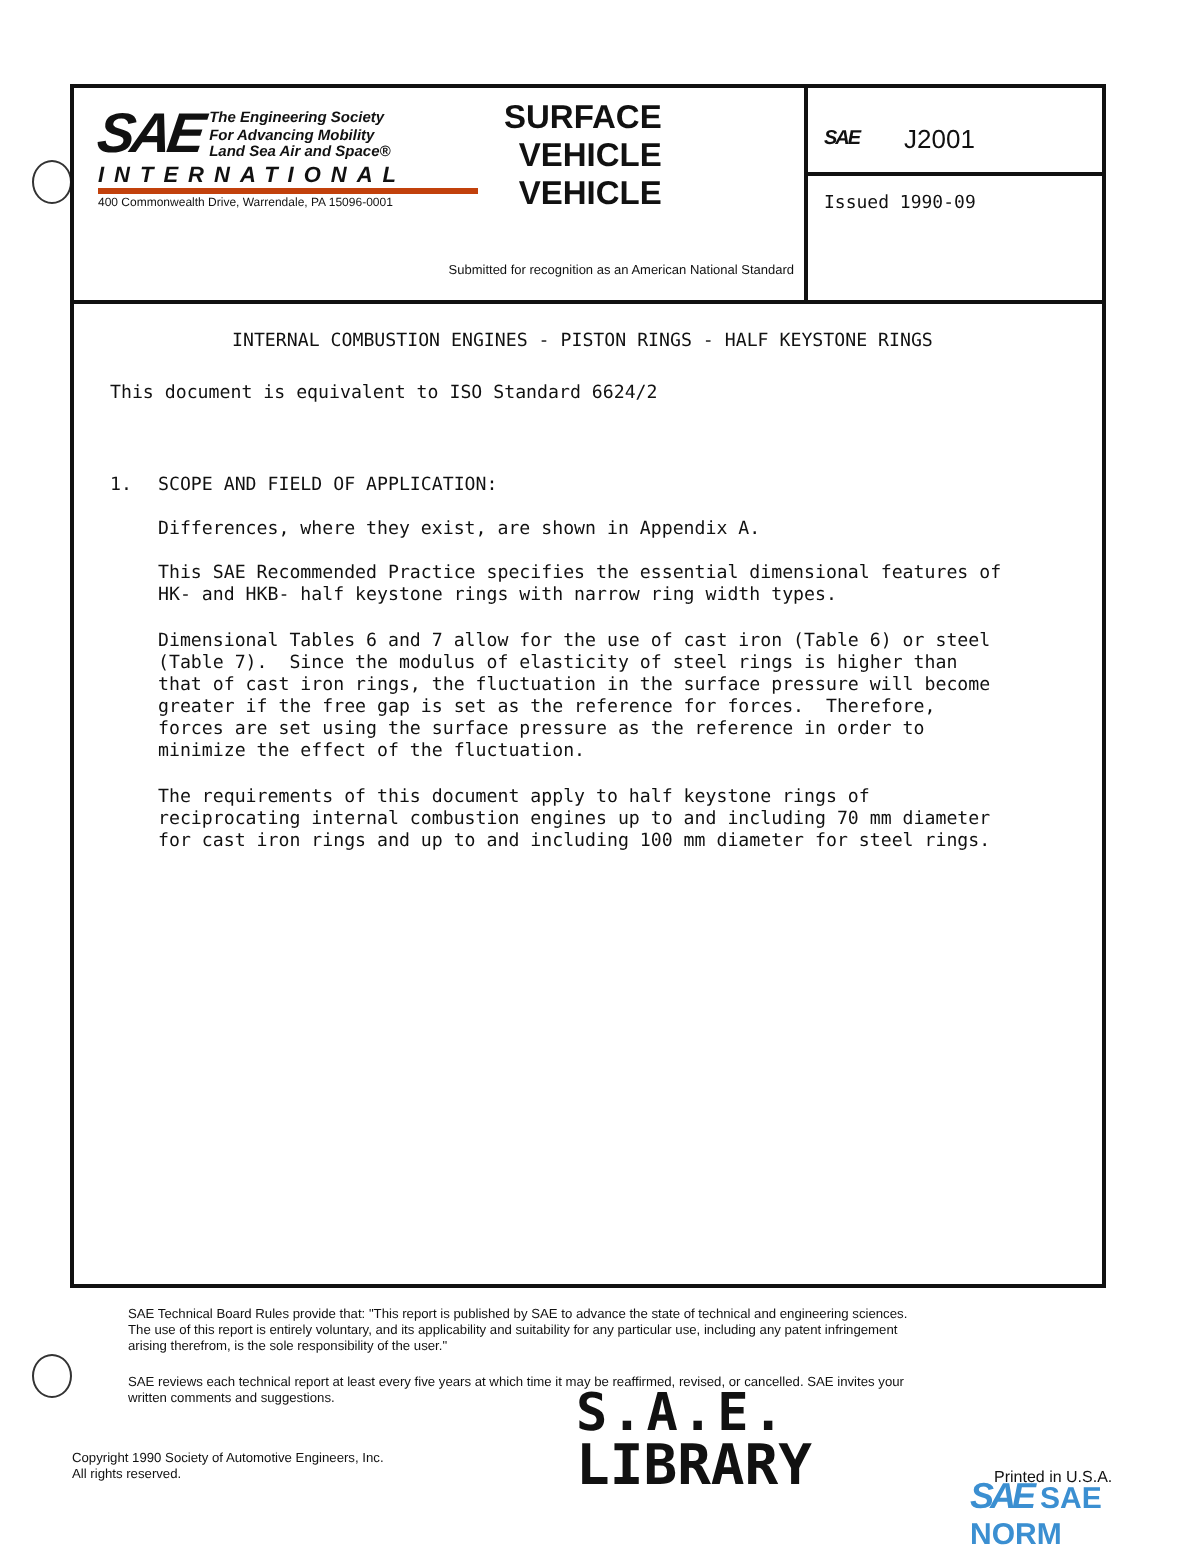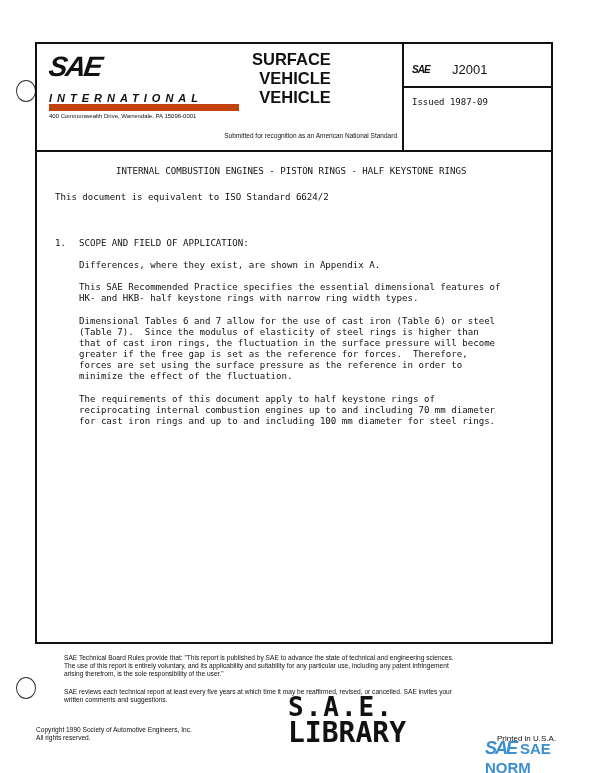--- a/index.html
+++ b/index.html
@@ -6,21 +6,21 @@
   body { width:600px; height:773px; position:relative; overflow:hidden; font-family:"Liberation Sans", sans-serif; color:#111; }
   .frame { position:absolute; left:35px; top:42px; width:518px; height:602px; border:2px solid #111; box-sizing:border-box; }
   .hdr-bottom { position:absolute; left:0; right:0; top:106px; border-top:2px solid #111; }
   .vline1 { position:absolute; left:365px; top:0; height:106px; border-left:2px solid #111; }
   .idsplit { position:absolute; left:365px; right:0; top:42px; border-top:2px solid #111; }
 
   .logo { position:absolute; left:12px; top:10px; width:200px; }
   .logo-row { display:flex; align-items:flex-start; }
   .sae-mark { font-family:"Liberation Sans", sans-serif; font-weight:bold; font-style:italic; font-size:28px; letter-spacing:-2px; line-height:26px; transform:skewX(-8deg); margin-right:4px; }
   .tagline { font-size:7.5px; font-weight:bold; font-style:italic; line-height:8.5px; margin-top:1px; }
-  .intl { font-size:11px; font-weight:bold; font-style:italic; letter-spacing:5px; border-bottom:7px solid #c2410c; width:190px; line-height:12px; margin-top:12px; }
+  .intl { font-size:11px; font-weight:bold; font-style:italic; letter-spacing:5px; border-bottom:3px solid #c2410c; width:190px; line-height:12px; margin-top:1px; }
   .addr { font-size:6px; margin-top:2px; }
 
   .title { position:absolute; left:215px; top:6px; font-weight:bold; font-size:16.5px; line-height:19px;text-align:right; }
   .submitted { position:absolute; left:150px; top:88px; width:210px; text-align:right; font-size:6.5px; }
 
   .id-sae { position:absolute; left:375px; top:20px; font-weight:bold; font-style:italic; font-size:10px; letter-spacing:-1px; }
   .id-num { position:absolute; left:415px; top:18px; font-size:13px; }
   .issued { position:absolute; left:375px; top:53px; font-family:"DejaVu Sans Mono", monospace; font-size:9px; }
 
   .mono { font-family:"DejaVu Sans Mono", monospace; font-size:9.1px; line-height:11px; white-space:pre; position:absolute; }
@@ -43,35 +43,40 @@
 <div class="hole" style="left:16px;top:677px;"></div>
 
 <div class="frame">
   <div class="hdr-bottom"></div>
   <div class="vline1"></div>
   <div class="idsplit"></div>
 
   <div class="logo">
     <div class="logo-row">
       <span class="sae-mark">SAE</span>
+      <div class="tagline">
+        <div>The Engineering Society</div>
+        <div>For Advancing Mobility</div>
+        <div>Land Sea Air and Space®</div>
+      </div>
     </div>
     <div class="intl">INTERNATIONAL</div>
     <div class="addr">400 Commonwealth Drive, Warrendale, PA 15096-0001</div>
   </div>
 
   <div class="title">
     <div>SURFACE</div>
     <div>VEHICLE</div>
     <div>VEHICLE</div>
   </div>
   <div class="submitted">Submitted for recognition as an American National Standard</div>
 
   <span class="id-sae">SAE</span>
   <span class="id-num">J2001</span>
-  <span class="issued">Issued 1987-09</span>
+  <span class="issued">Issued 1990-09</span>
 
   <div class="mono" style="left:79px;top:122px;">INTERNAL COMBUSTION ENGINES - PISTON RINGS - HALF KEYSTONE RINGS</div>
   <div class="mono" style="left:18px;top:148px;">This document is equivalent to ISO Standard 6624/2</div>
 
   <div class="mono" style="left:18px;top:194px;">1.</div>
   <div class="mono" style="left:42px;top:216px;"><span>Differences, where they exist, are shown in Appendix A.</span></div>
 
   <div class="mono" style="left:42px;top:194px;">SCOPE AND FIELD OF APPLICATION:</div>
 
   <div class="mono" style="left:42px;top:238px;"><div>This SAE Recommended Practice specifies the essential dimensional features of</div><div>HK- and HKB- half keystone rings with narrow ring width types.</div></div>

